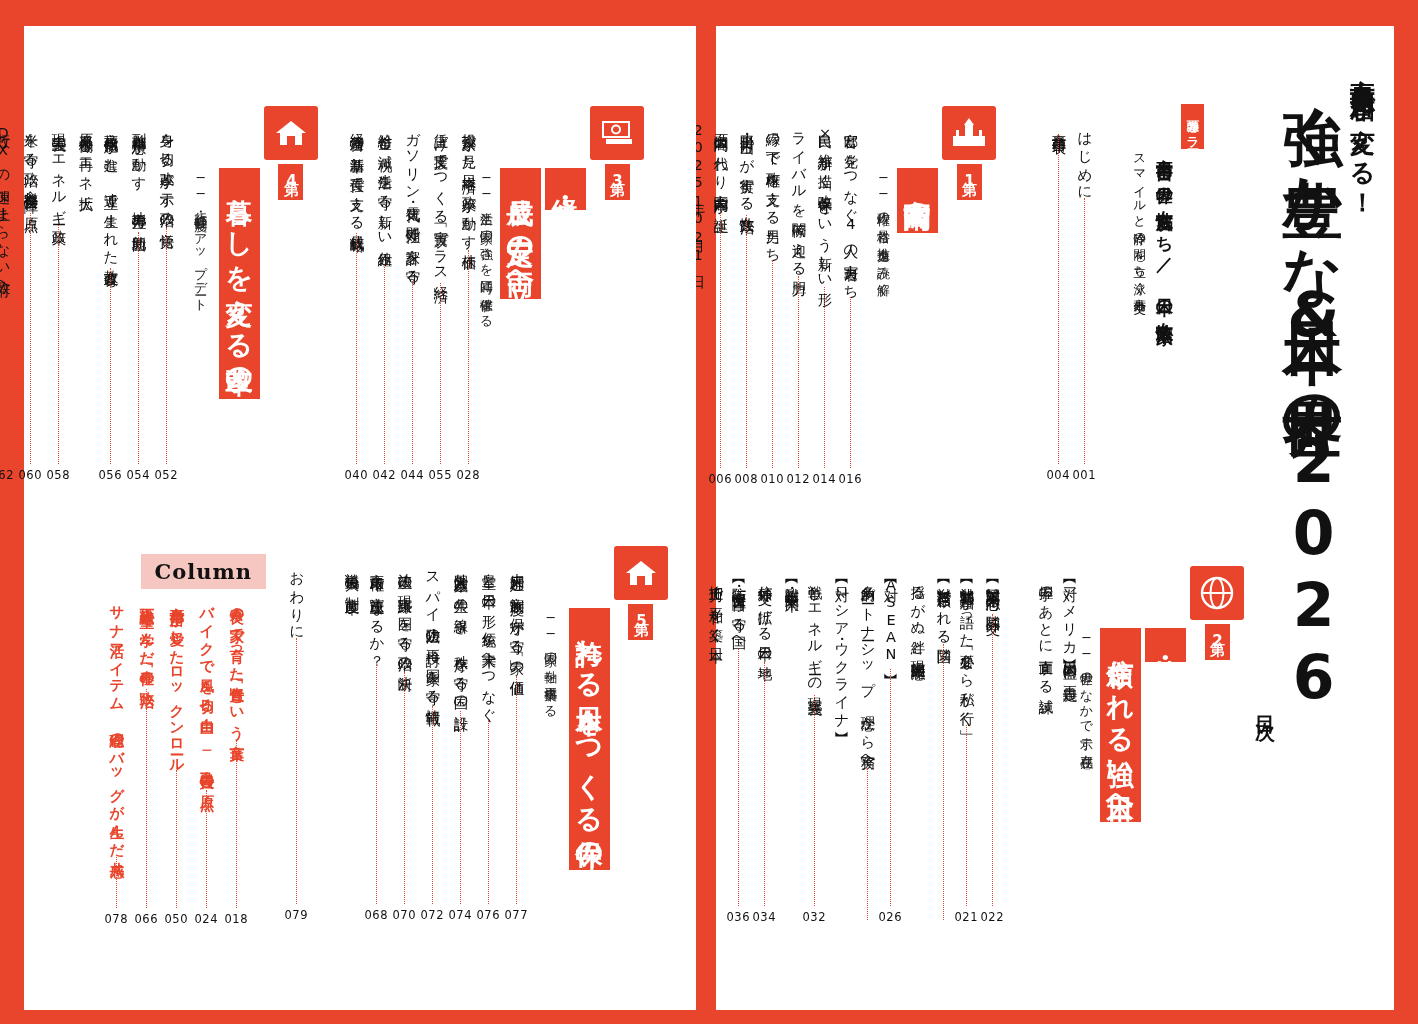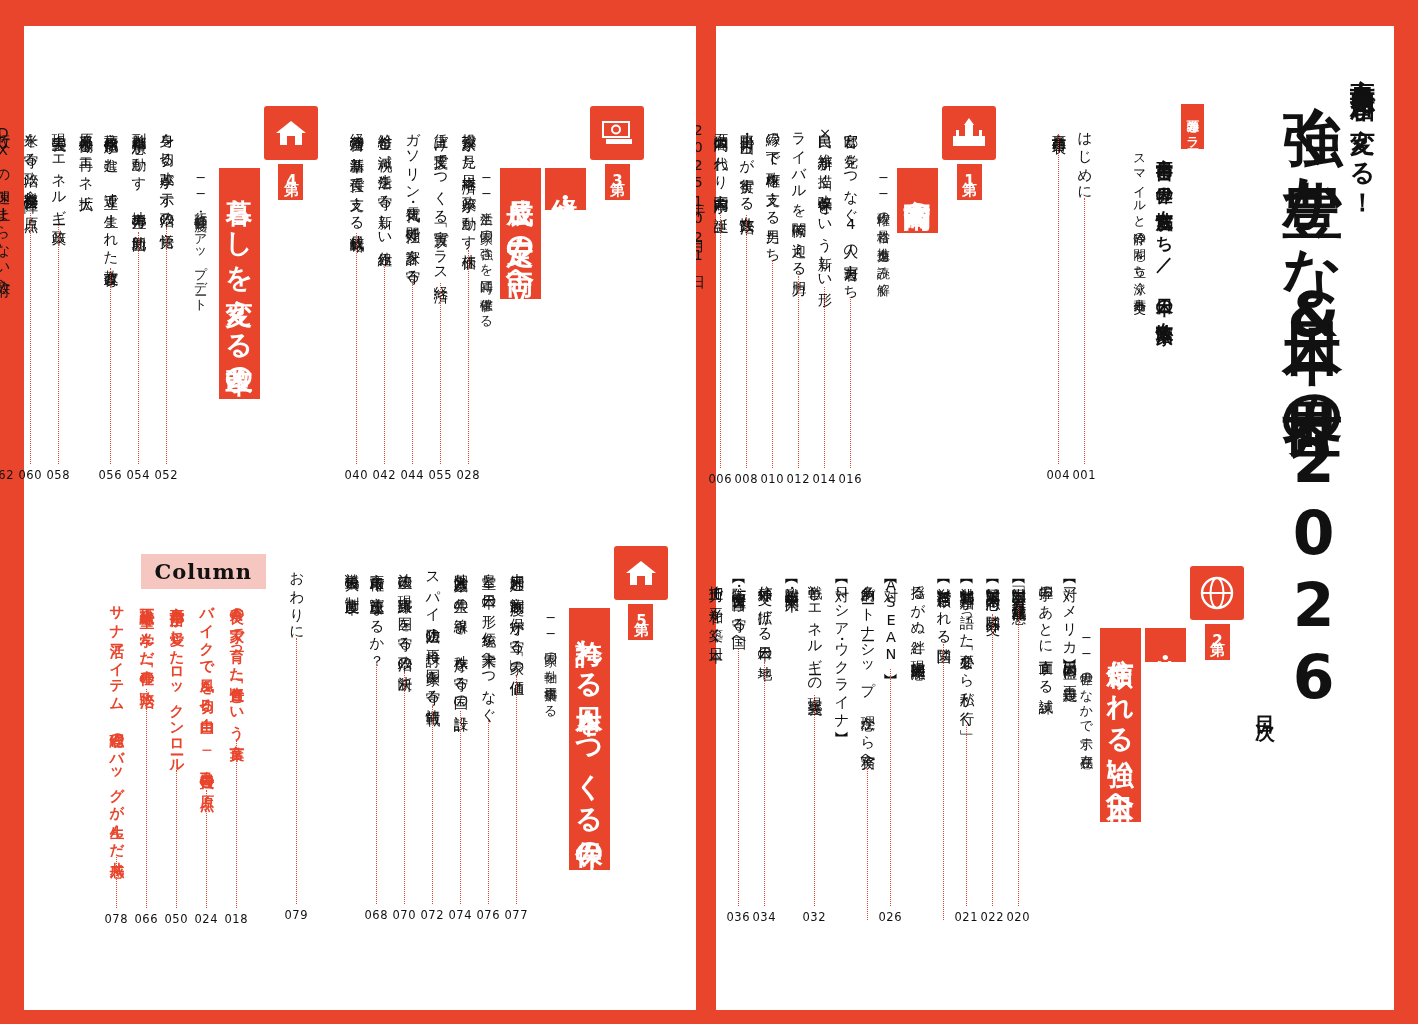--- a/index.html
+++ b/index.html
@@ -213,25 +213,20 @@
       <div class="chap-sub" style="margin-right:6px;margin-top:64px;">──世界のなかで示す存在感</div>
     </div>
   </div>
 
   <div class="entry" style="right:316px;top:548px;height:350px;">
     <div class="etext">【対アメリカ】日米同盟の再定義</div>
   </div>
   <div class="entry" style="right:340px;top:548px;height:350px;">
     <div class="etext">握手のあとに直面する試練</div>
   </div>
-  <div class="entry" style="right:364px;top:548px;height:350px;">
-    <div class="etext">【対中国】「台湾有事」「存立危機事態」</div>
-    <div class="dots"></div>
-    <div class="pnum">020</div>
-  </div>
   <div class="entry" style="right:390px;top:548px;height:350px;">
     <div class="etext">【対韓国】未来志向の隣国外交</div>
     <div class="dots"></div>
     <div class="pnum">022</div>
   </div>
   <div class="entry" style="right:416px;top:548px;height:350px;">
     <div class="etext">【対北朝鮮】首相が語った「必要なら私が行く」</div>
     <div class="dots"></div>
     <div class="pnum">021</div>
   </div>

